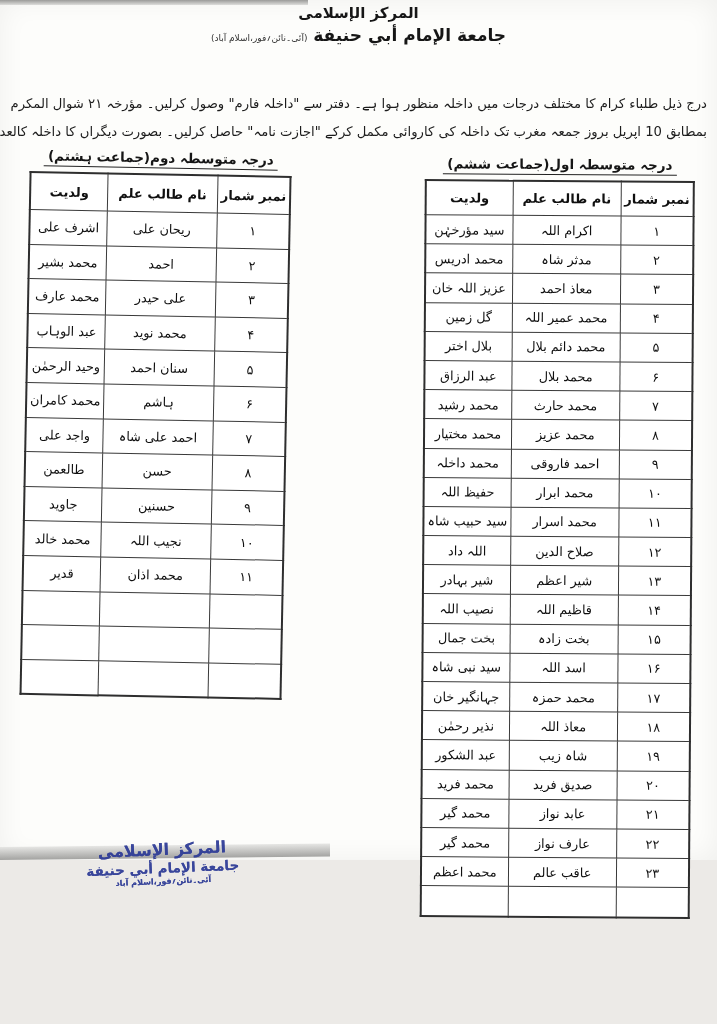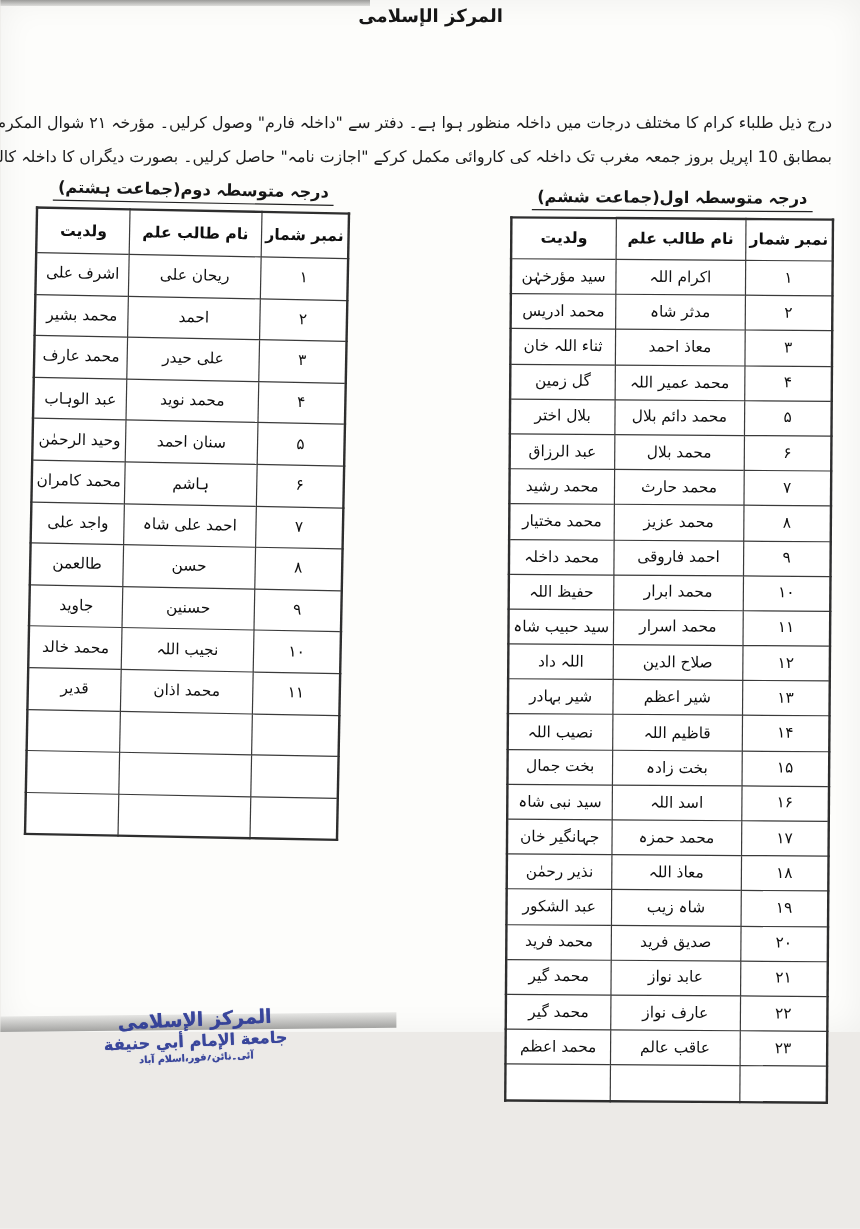--- a/index.html
+++ b/index.html
@@ -25,21 +25,21 @@
 
   
   .hdr{position:absolute;top:4px;left:0;right:0;text-align:center;}
   .org1{font-size:15px;font-weight:bold;letter-spacing:0.5px;}
   .org2{font-size:17px;font-weight:bold;margin-top:3px;}
   .loc{font-size:9px;font-weight:normal;color:#333;}
   .year{display:inline-block;margin-top:6px;font-size:14px;font-weight:bold;
     border-bottom:1.6px solid #222;padding:0 6px 2px;}
 
   
-  .notice{position:absolute;top:90px;right:24px;left:10px;
+  .notice{position:absolute;top:90px;right:10px;left:10px;
     font-size:13.2px;line-height:2.1;text-align:right;color:#1c1c1c;}
   .notice .ln{white-space:nowrap;}
 
   
   .section{position:absolute;}
   .sec-right{top:157px;right:22px;width:270px;transform:rotate(0.4deg);transform-origin:top right;}
   .sec-left{top:152px;left:30px;width:262px;transform:rotate(1.1deg);transform-origin:top right;}
   .sec-title{text-align:center;font-size:13.5px;font-weight:bold;margin-bottom:8px;}
   .sec-title span{border-bottom:1.5px solid #222;padding:0 4px 2px;}
   table.students{border-collapse:collapse;width:100%;direction:rtl;background:#fff;
@@ -66,20 +66,24 @@
 </head>
 <body>
 
 <div class="page">
 
   <div class="edge-top"></div>
   <div class="edge-bottom"></div>
 
   <div class="hdr">
     <div class="org1">المركز الإسلامى</div>
+    <div class="org2">
+      <span>جامعة الإمام أبي حنيفة</span>
+      <span class="loc">(آئی۔نائن؍فور،اسلام آباد)</span>
+    </div>
   </div>
 
   <div class="notice">
     <div class="ln">درج ذیل طلباء کرام کا مختلف درجات میں داخلہ منظور ہوا ہے۔ دفتر سے "داخلہ فارم" وصول کرلیں۔ مؤرخہ ۲۱ شوال المکرم</div>
     <div class="ln">بمطابق 10 اپریل بروز جمعہ مغرب تک داخلہ کی کاروائی مکمل کرکے "اجازت نامہ" حاصل کرلیں۔ بصورت دیگراں کا داخلہ کالعدم شمار ہوگا۔</div>
   </div>
 
   <div class="section sec-right">
     <div class="sec-title">
       <span>درجہ متوسطہ اول(جماعت ششم)</span>
@@ -104,21 +108,21 @@
             <td>سید مؤرخہٰن</td>
           </tr>
           <tr>
             <td>۲</td>
             <td>مدثر شاہ</td>
             <td>محمد ادریس</td>
           </tr>
           <tr>
             <td>۳</td>
             <td>معاذ احمد</td>
-            <td>ثناء اللہ خان</td>
+            <td>عزیز اللہ خان</td>
           </tr>
           <tr>
             <td>۴</td>
             <td>محمد عمیر اللہ</td>
             <td>گل زمین</td>
           </tr>
           <tr>
             <td>۵</td>
             <td>محمد دائم بلال</td>
             <td>بلال اختر</td>

